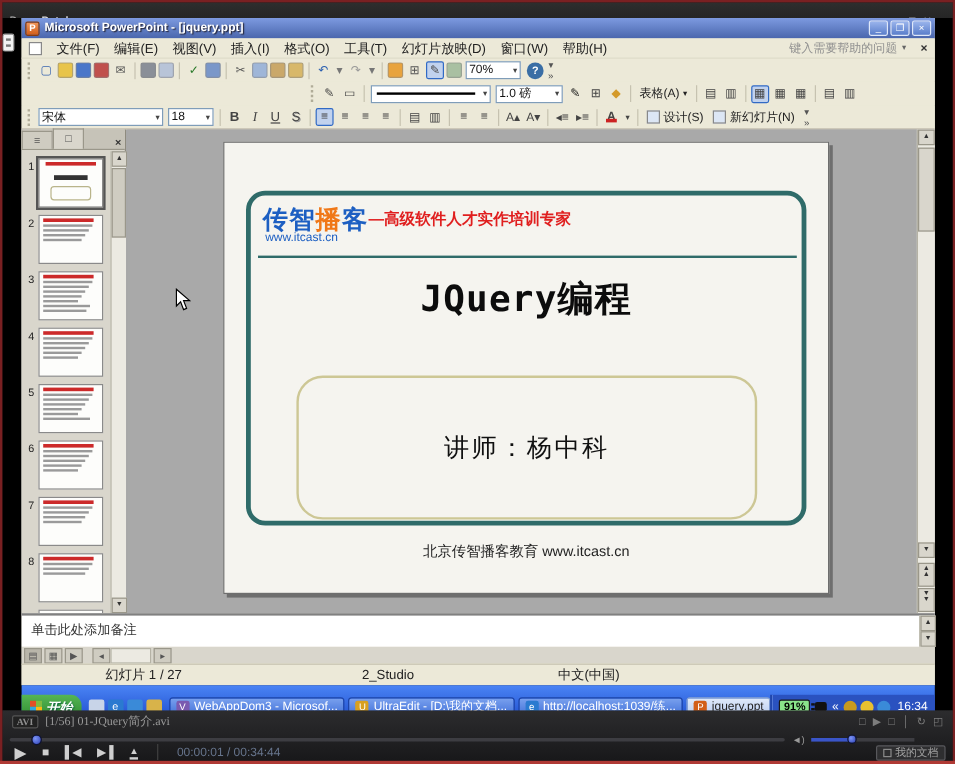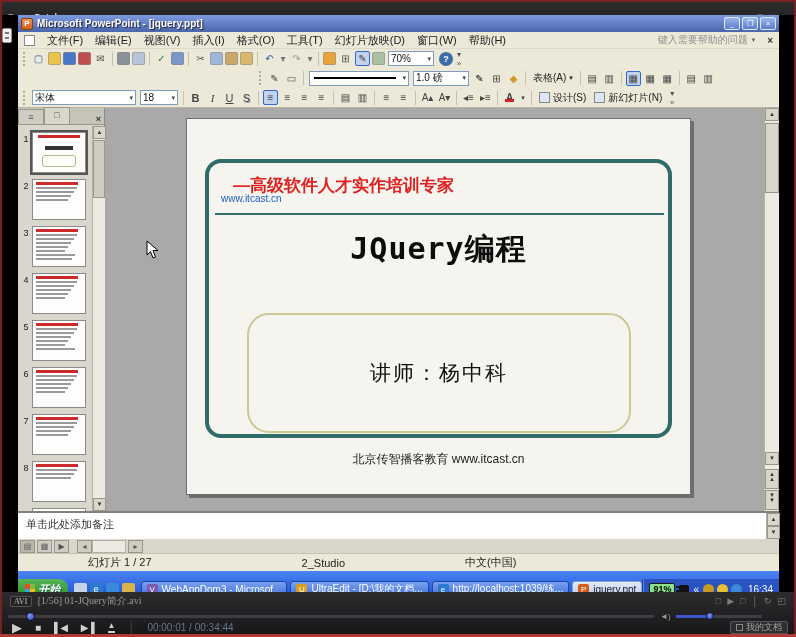--- a/index.html
+++ b/index.html
@@ -97,21 +97,21 @@
   #panel-thumb{position:absolute;left:0;top:14px;width:12px;height:58px;background:#cfccc1;border:1px solid #9a978a;}
   #panel-scroll .dn{position:absolute;bottom:0;}
 
   
   #canvas{left:88px;top:0;width:658px;height:403px;background:#a9a9a9;}
   #slide{left:80px;top:10px;width:505px;height:377px;background:#f5f4ef;border:1px solid #6e6e6e;box-shadow:3px 3px 0 rgba(0,0,0,0.35);}
   #frame{left:18px;top:40px;right:18px;bottom:56px;border:4px solid #2f6b69;border-radius:16px;}
   #logo-row{left:32px;top:50px;right:24px;height:40px;display:flex;}
   #logo{font-size:21px;font-weight:bold;letter-spacing:1px;white-space:nowrap;}
   #logo-url{position:absolute;left:34px;top:74px;font-size:10px;color:#1d5fc2;}
-  #tagline{margin-left:14px;color:#e01f1f;font-weight:bold;font-size:17px;padding-top:5px;white-space:nowrap;}
+  #tagline{color:#e01f1f;font-weight:bold;font-size:13px;padding-top:5px;white-space:nowrap;}
   #rule{left:28px;right:26px;top:94px;height:2px;background:#2f6b69;}
   #slide-title{left:0;right:0;top:110px;text-align:center;font-size:30px;font-weight:bold;color:#0c0c0c;letter-spacing:1px;font-family:"DejaVu Sans Mono","Liberation Sans",monospace;}
   #lect-box{left:60px;top:194px;width:384px;height:120px;background:#f5f4ef;border:2px solid #cdc795;border-radius:22px;display:flex;align-items:center;justify-content:center;font-size:21px;color:#111;letter-spacing:2px;}
   #slide-footer{left:0;right:0;top:332px;text-align:center;font-size:12px;color:#222;}
   #cursor{left:40px;top:132px;width:14px;height:20px;}
 
   
   #vscroll{left:746px;top:0;width:15px;height:403px;background:#eceae2;border-left:1px solid #b5b2a5;}
   #vscroll .sc-btn{width:14px;}
   #v-thumb{position:absolute;left:0;top:15px;width:14px;height:70px;background:#d9d6cc;border:1px solid #9a978a;}
@@ -463,20 +463,21 @@
             <div class="sc-btn">▲</div>
             <div id="panel-thumb"></div>
             <div class="sc-btn dn">▼</div>
           </div>
         </div>
 
         <div class="abs" id="canvas">
           <div class="abs" id="slide">
             <div class="abs" id="frame"></div>
             <div class="abs" id="logo-row">
+              <span id="logo"><span style="color: rgb(29, 95, 194);">传</span><span style="color: rgb(29, 95, 194);">智</span><span style="color: rgb(240, 120, 24);">播</span><span style="color: rgb(29, 95, 194);">客</span></span>
               <span id="tagline">—高级软件人才实作培训专家</span>
             </div>
             <span class="abs" id="logo-url">www.itcast.cn</span>
             <div class="abs" id="rule"></div>
             <div class="abs" id="slide-title">JQuery编程</div>
             <div class="abs" id="lect-box">讲师：杨中科</div>
             <div class="abs" id="slide-footer">北京传智播客教育   www.itcast.cn</div>
           </div>
           <svg class="abs" id="cursor" viewBox="0 0 14 20">
             <path d="M1,1 L1,15 L4.5,11.5 L7,18 L9.5,17 L7,10.5 L12,10.5 Z" fill="#fff" stroke="#000" stroke-width="1"></path>

